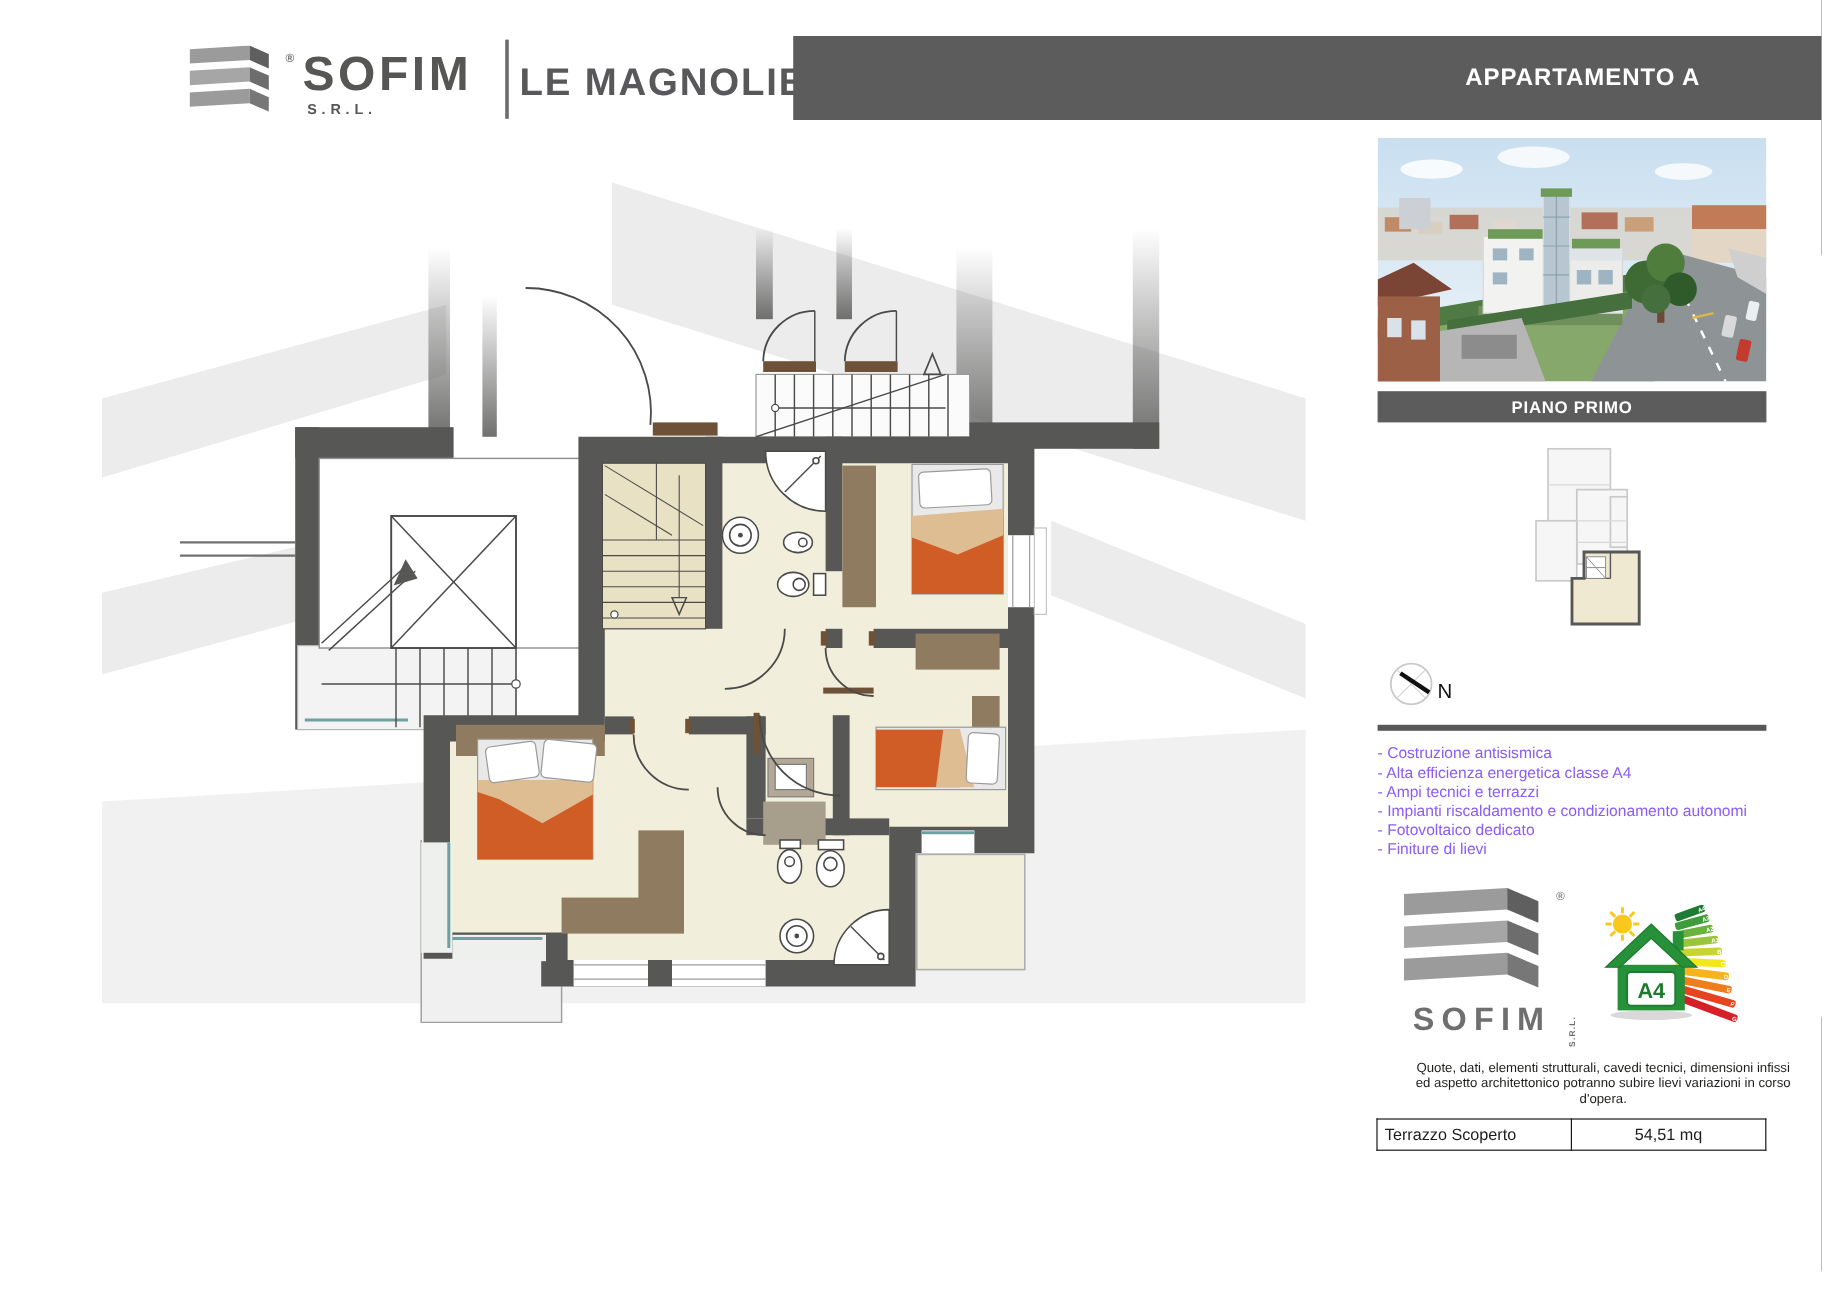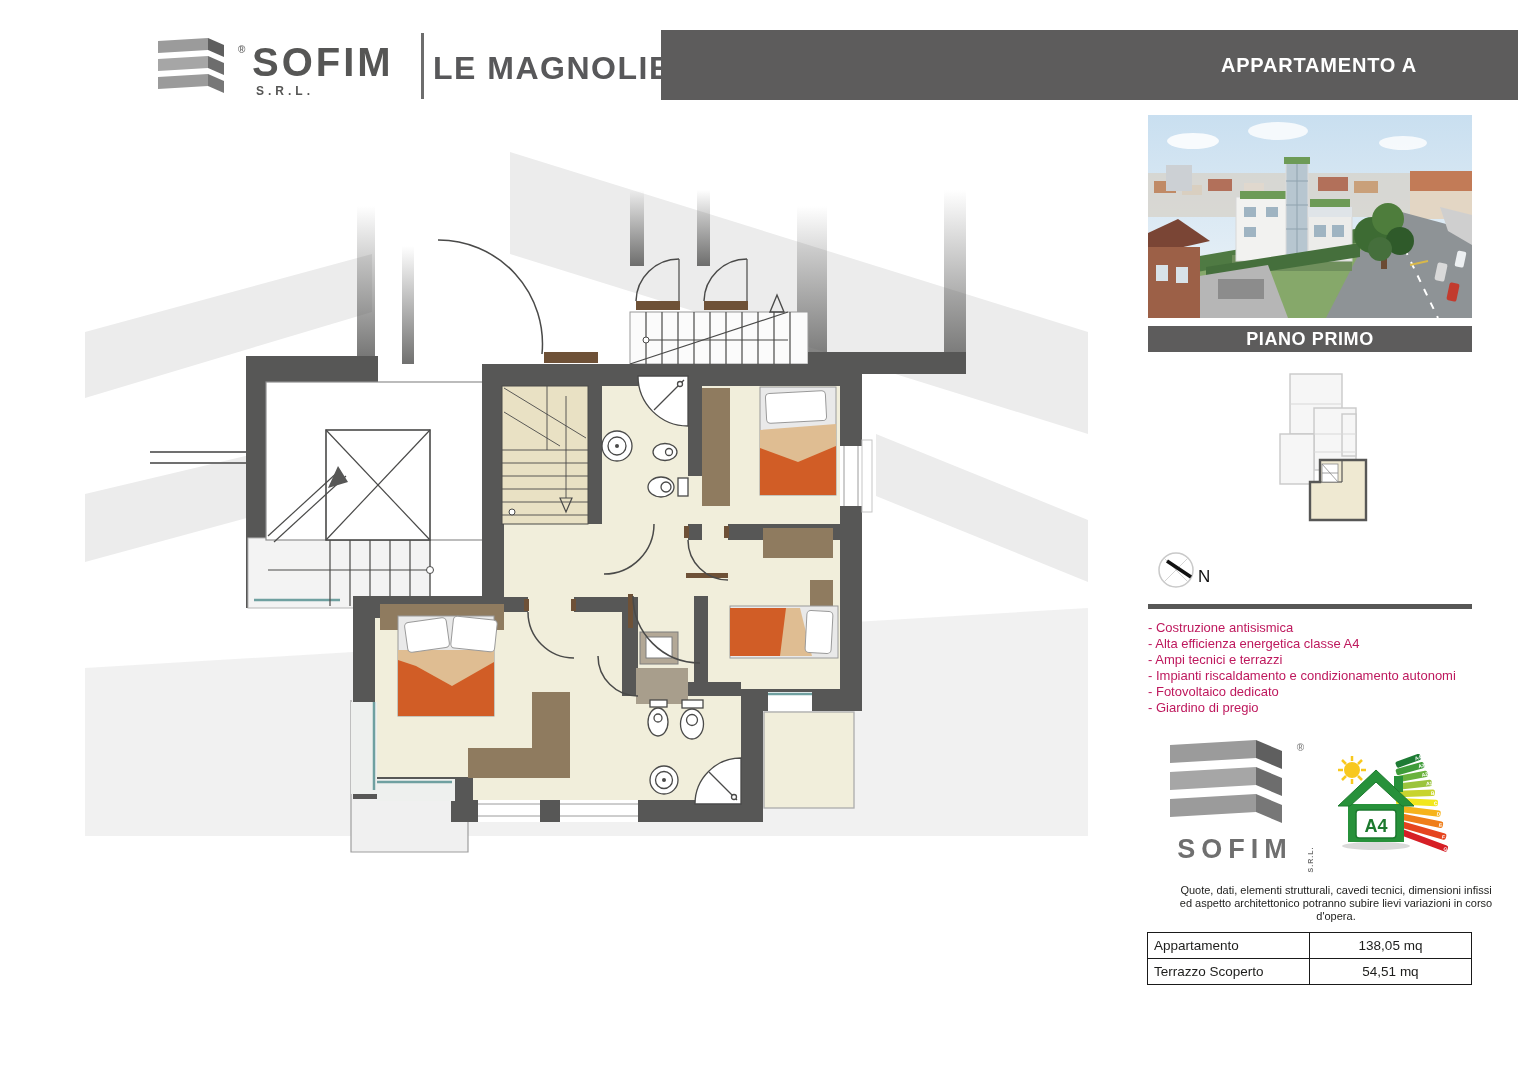--- a/index.html
+++ b/index.html
@@ -15,25 +15,25 @@
   .header-divider{left:421px;top:33px;width:3px;height:66px;background:#6d6d6d;}
   .project-title{left:433px;top:50px;font-size:32px;font-weight:bold;color:#58585a;letter-spacing:1.5px;white-space:nowrap;}
   .title-bar{left:661px;top:30px;width:860px;height:70px;background:var(--header_bar,#5d5c5c);
              display:flex;align-items:center;justify-content:flex-end;padding-right:0;box-sizing:border-box;}
   .title-bar span{color:#fff;font-size:20px;font-weight:bold;letter-spacing:.8px;margin-right:104px;}
 
   
   .photo{left:1148px;top:115px;width:324px;height:203px;}
   .floor-bar{left:1148px;top:326px;width:324px;height:26px;background:var(--header_bar,#5d5c5c);
              display:flex;align-items:center;justify-content:center;}
-  .floor-bar span{color:#fff;font-size:18px;font-weight:600;letter-spacing:.6px;}
+  .floor-bar span{color:#fff;font-size:14px;font-weight:600;letter-spacing:.6px;}
   .mini-plan{left:1262px;top:368px;width:150px;height:168px;}
   .compass{left:1150px;top:548px;width:84px;height:52px;}
   .panel-divider{left:1148px;top:604px;width:324px;height:5px;background:var(--wall,#575756);}
-  .features{left:1148px;top:620px;width:360px;font-size:13px;line-height:15.9px;color:#be185d;white-space:nowrap;}
+  .features{left:1148px;top:620px;width:360px;font-size:13px;line-height:15.9px;color:#8b5cf6;white-space:nowrap;}
   .logo-block{left:1160px;top:740px;width:150px;text-align:center;}
   .logo-row{position:relative;width:150px;height:84px;}
   .logo-reg{position:absolute;right:6px;top:2px;font-size:10px;color:#8a8a8a;font-weight:bold;}
   .logo-word{position:relative;margin-top:10px;font-size:27px;font-weight:bold;color:#6f6f6f;letter-spacing:6px;}
   .logo-srl{position:absolute;right:-14px;bottom:2px;font-size:7px;font-weight:bold;color:#6f6f6f;
             transform:rotate(-90deg);transform-origin:center;letter-spacing:1px;}
   .energy{left:1336px;top:754px;width:124px;height:100px;}
   .disclaimer{left:1148px;top:884px;width:324px;text-align:center;font-size:11px;line-height:13px;color:#1d1d1b;margin-left:26px;}
   .area-table{left:1147px;top:932px;width:325px;border-collapse:collapse;font-size:13.5px;color:#1d1d1b;}
   .area-table td{border:1.6px solid #1a1a1a;height:25px;padding:0;}
@@ -393,21 +393,21 @@
   </svg>
 
   <div class="abs panel-divider"></div>
 
   <div class="abs features">
     <div>- Costruzione antisismica</div>
     <div>- Alta efficienza energetica classe A4</div>
     <div>- Ampi tecnici e terrazzi</div>
     <div>- Impianti riscaldamento e condizionamento autonomi</div>
     <div>- Fotovoltaico dedicato</div>
-    <div>- Giardino di pregio</div>
+    <div>- Finiture di lievi</div>
   </div>
 
   <div class="abs logo-block">
     <div class="logo-row">
       <svg width="130" height="84" viewBox="0 0 130 84">
         <polygon points="0,5 86,0 86,18 0,23" fill="#9b9b9b"></polygon>
         <polygon points="86,0 112,11 112,29 86,18" fill="#5f5f5f"></polygon>
         <polygon points="0,32 86,27 86,45 0,50" fill="#a6a6a6"></polygon>
         <polygon points="86,27 112,38 112,56 86,45" fill="#6d6d6d"></polygon>
         <polygon points="0,59 86,54 86,72 0,77" fill="#9b9b9b"></polygon>
@@ -485,24 +485,20 @@
     </g>
   </svg>
 
   <div class="abs disclaimer">
     <div>Quote, dati, elementi strutturali, cavedi tecnici, dimensioni infissi</div>
     <div>ed aspetto architettonico potranno subire lievi variazioni in corso d'opera.</div>
   </div>
 
   <table class="abs area-table">
     <tbody>
-        <tr>
-      <td class="lbl">Appartamento</td>
-      <td class="val">138,05 mq</td>
-    </tr>
     <tr>
       <td class="lbl">Terrazzo Scoperto</td>
       <td class="val">54,51 mq</td>
     </tr>
   </tbody>
     </table>
 
 </div>
 
 </body></html>

